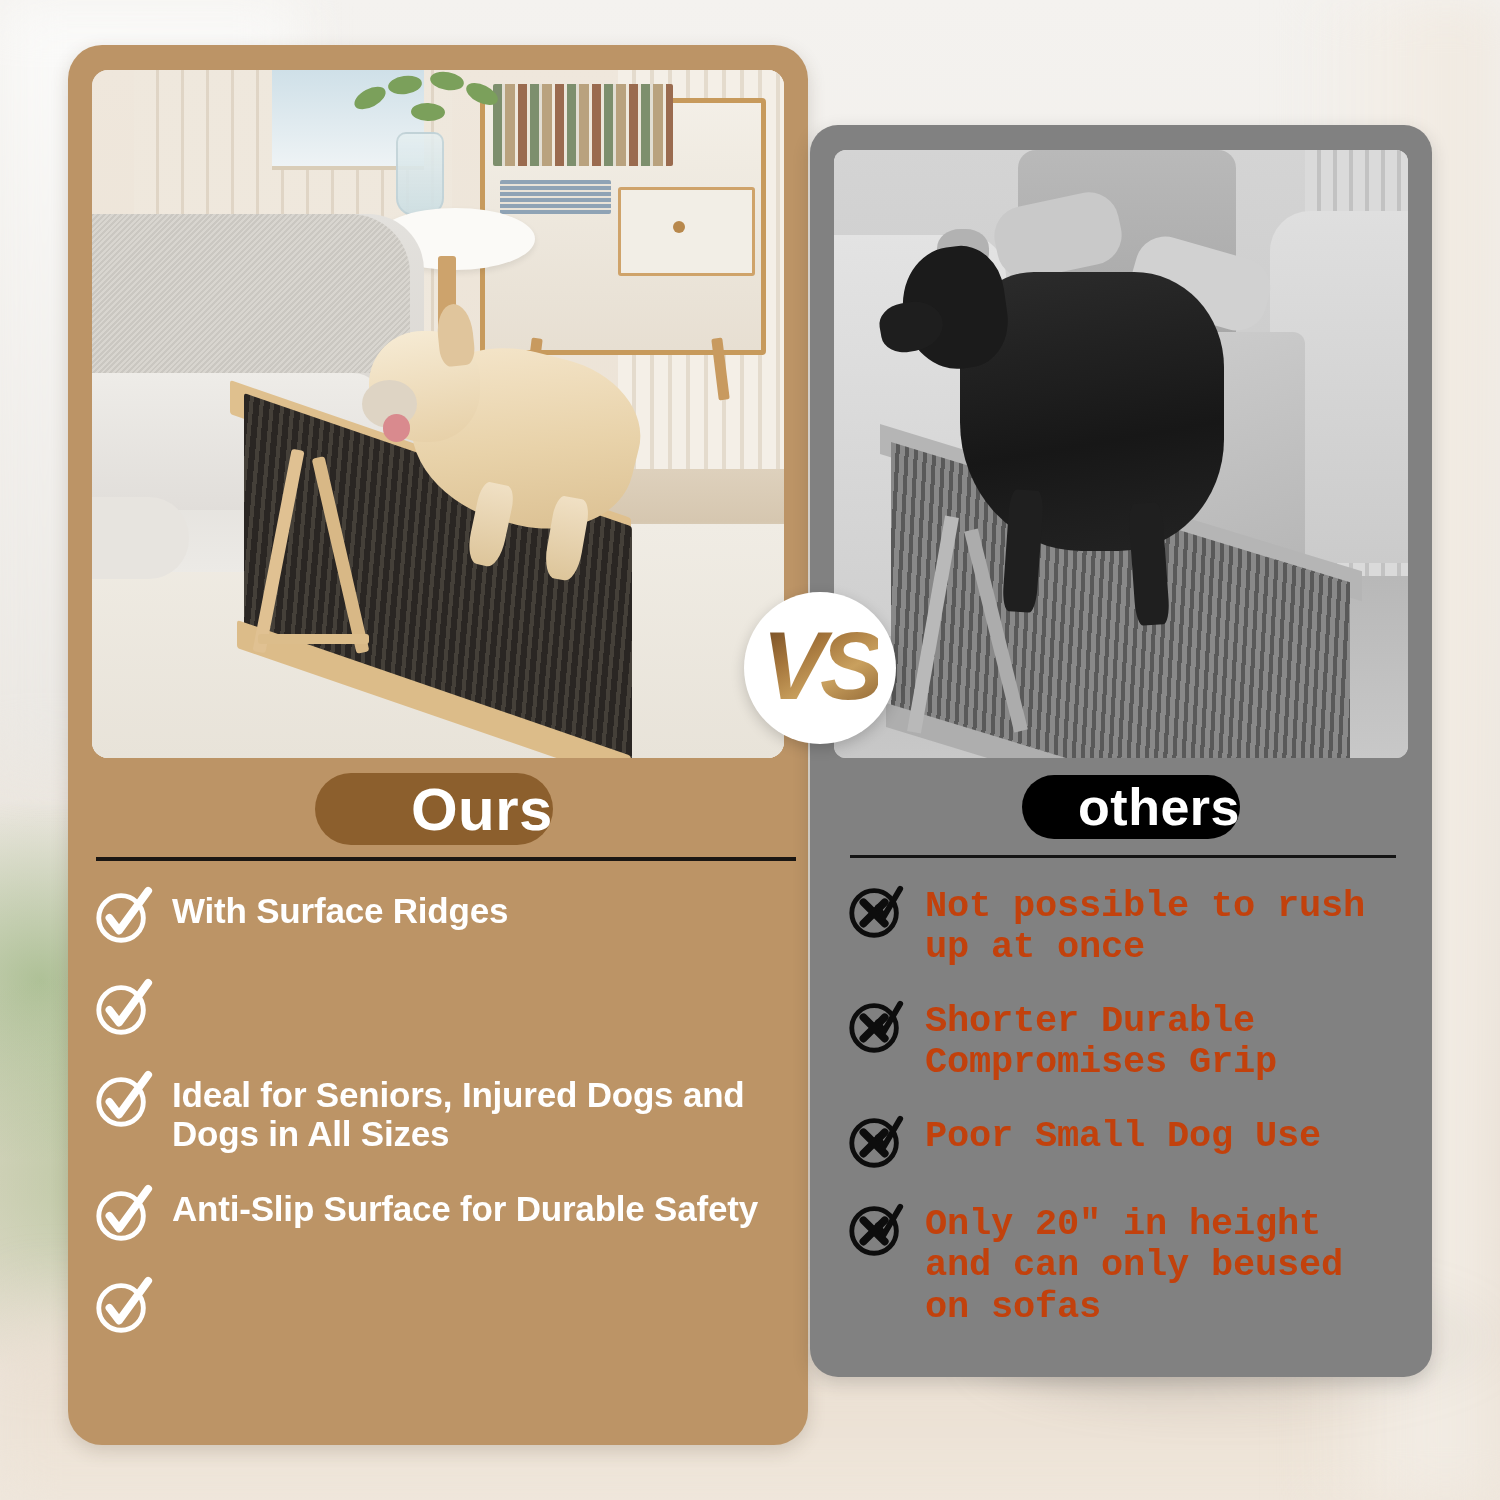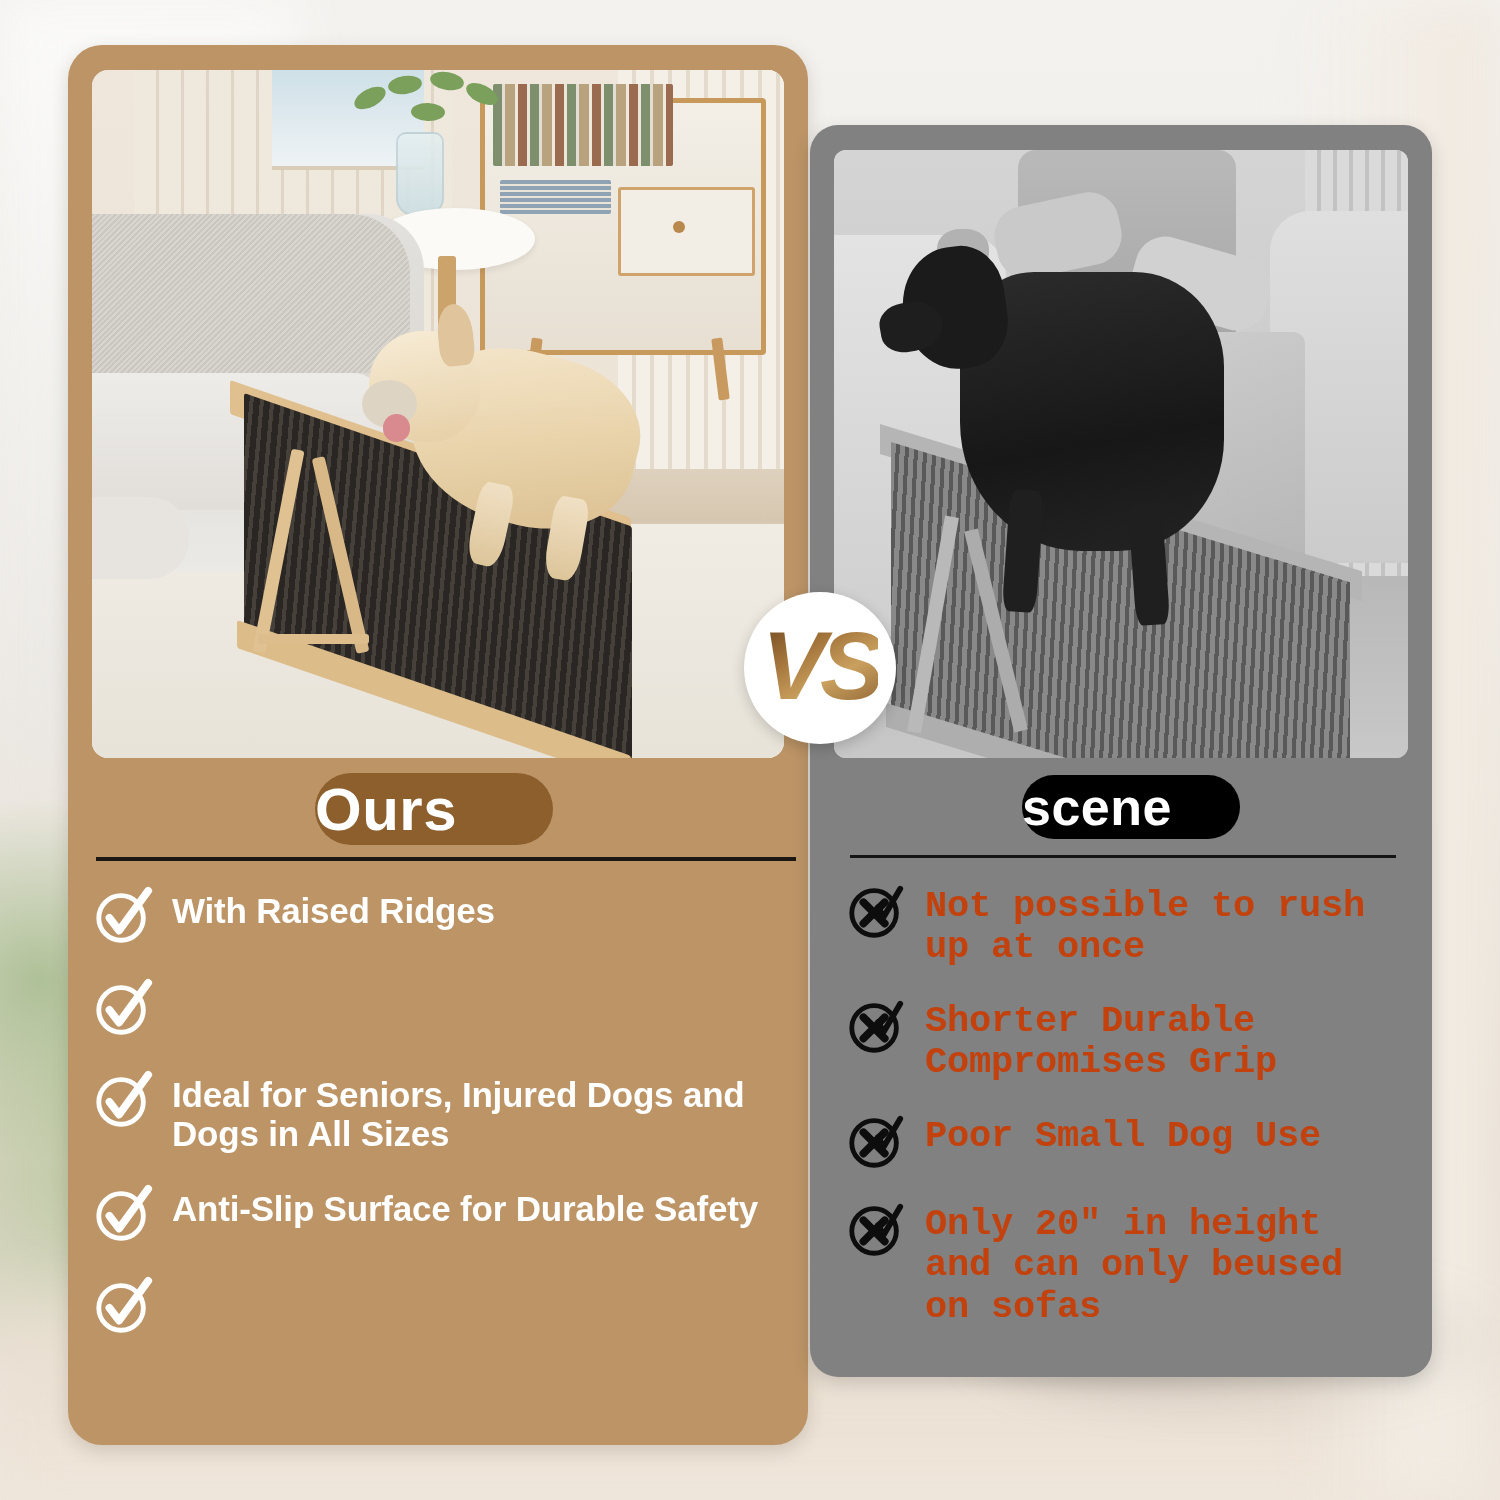--- a/index.html
+++ b/index.html
@@ -371,21 +371,21 @@
     background: #221f1d; border-radius: 20%;
   }
   .g-dog-leg-a { left: 30%; top: 56%; transform: rotate(4deg); }
   .g-dog-leg-b { left: 52%; top: 58%; transform: rotate(-4deg); }
 
   
   .badge {
     position: absolute;
     display: flex;
     align-items: center;
-    justify-content: flex-start;
+    justify-content: flex-end;
     font-weight: bold;
     letter-spacing: .5px;
     color: #ffffff;
     white-space: nowrap;
   }
   .badge-ours {
     left: 315px;
     top: 773px;
     width: 238px;
     height: 72px;
@@ -546,21 +546,21 @@
 
   <div class="list list-ours">
 
     <div class="row">
       <span class="row-icon">
         <svg class="icon-svg" viewBox="0 0 64 64" aria-hidden="true">
           <circle cx="30" cy="34" r="23" fill="none" stroke="#ffffff" stroke-width="5"></circle>
           <path d="M18 34 L28 47 L58 6" fill="none" stroke="#ffffff" stroke-width="8" stroke-linecap="round" stroke-linejoin="round"></path>
         </svg>
       </span>
-      <span class="row-text">With Raised Ridges</span>
+      <span class="row-text">With Surface Ridges</span>
     </div>
 
     <div class="row">
       <span class="row-icon">
         <svg class="icon-svg" viewBox="0 0 64 64" aria-hidden="true">
           <circle cx="30" cy="34" r="23" fill="none" stroke="#ffffff" stroke-width="5"></circle>
           <path d="M18 34 L28 47 L58 6" fill="none" stroke="#ffffff" stroke-width="8" stroke-linecap="round" stroke-linejoin="round"></path>
         </svg>
       </span>
     </div>
@@ -618,21 +618,21 @@
       <div class="g-ramp-leg2"></div>
       <div class="g-dog"></div>
       <div class="g-dog-head"></div>
       <div class="g-dog-snout"></div>
       <div class="g-dog-leg-a"></div>
       <div class="g-dog-leg-b"></div>
     </div>
   </div>
 
   <div class="badge badge-others">
-    <span>scene</span>
+    <span>others</span>
   </div>
   <div class="divider divider-others"></div>
 
   <div class="list list-others">
 
     <div class="row">
       <span class="row-icon">
         <svg class="icon-svg" viewBox="0 0 64 64" aria-hidden="true">
           <circle cx="30" cy="34" r="23" fill="none" stroke="#0d0d0d" stroke-width="5"></circle>
           <path d="M19 23 L41 45" fill="none" stroke="#0d0d0d" stroke-width="8" stroke-linecap="round"></path>

